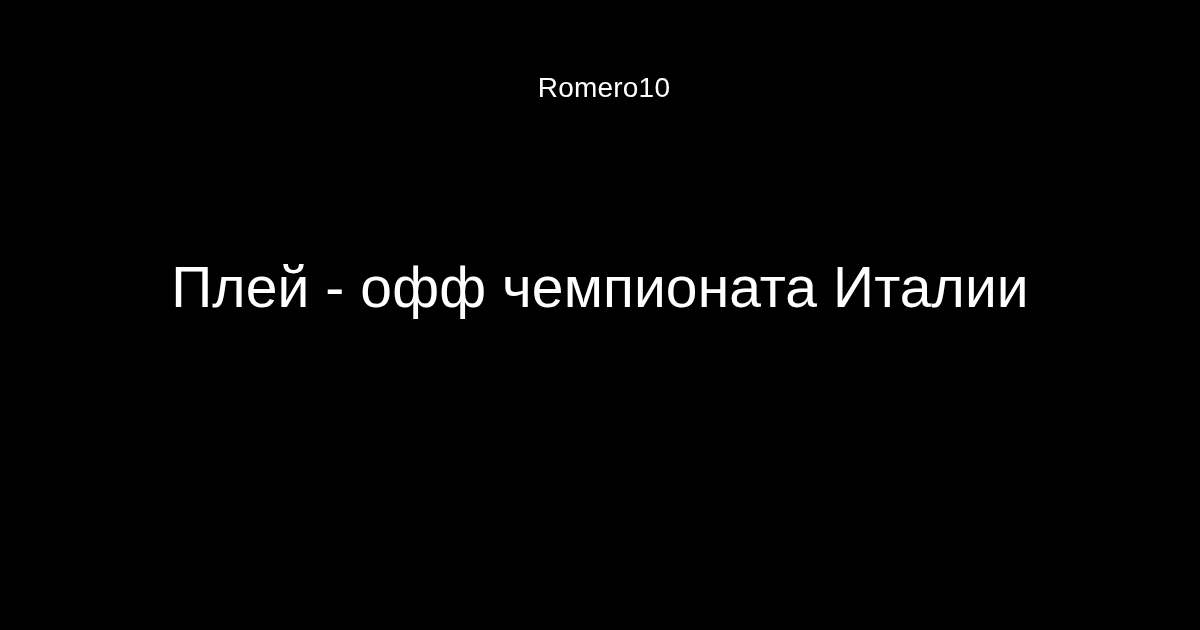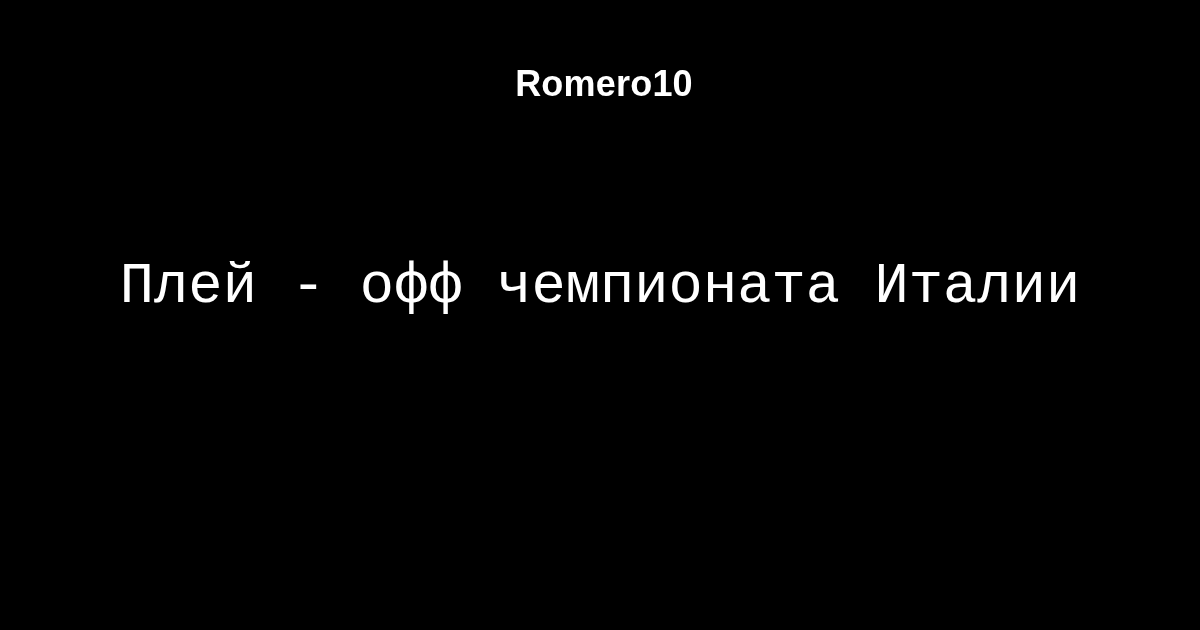--- a/index.html
+++ b/index.html
@@ -28,23 +28,23 @@
     height: 110px;
     display: flex;
     align-items: flex-end;
     justify-content: center;
     box-sizing: border-box;
     padding-bottom: 8px;
   }
 
   .byline-text {
     color: #ffffff;
-    font-size: 36px;
+    font-size: 28px;
     line-height: 1;
-    font-weight: 700;
+    font-weight: 400;
     letter-spacing: 0.2px;
     white-space: nowrap;
     margin-left: 8px;
   }
 
   
   .headline-wrap {
     position: absolute;
     top: 245px;
     left: 0;
@@ -58,21 +58,20 @@
   }
 
   .headline {
     color: #ffffff;
     font-size: 57px;
     line-height: 1.12;
     font-weight: 400;
     text-align: center;
     letter-spacing: 0.1px;
     white-space: nowrap;
-    font-family: Liberation Mono, monospace;
   }
 </style>
 </head>
 <body>
 
 <div class="card">
 
   <div class="byline">
     <span class="byline-text">Romero10</span>
   </div>

